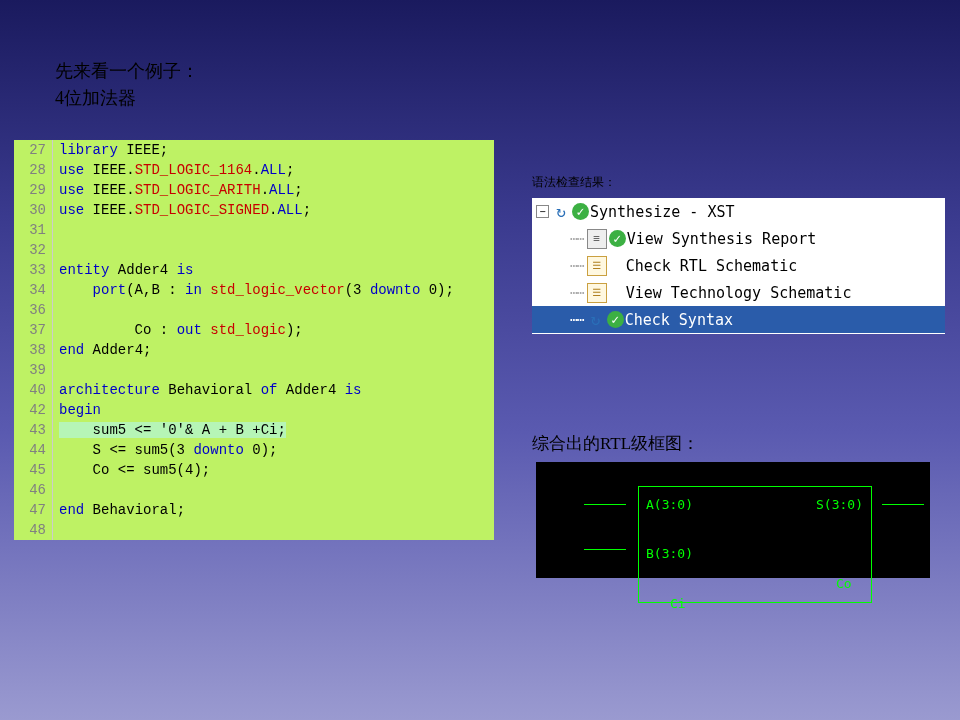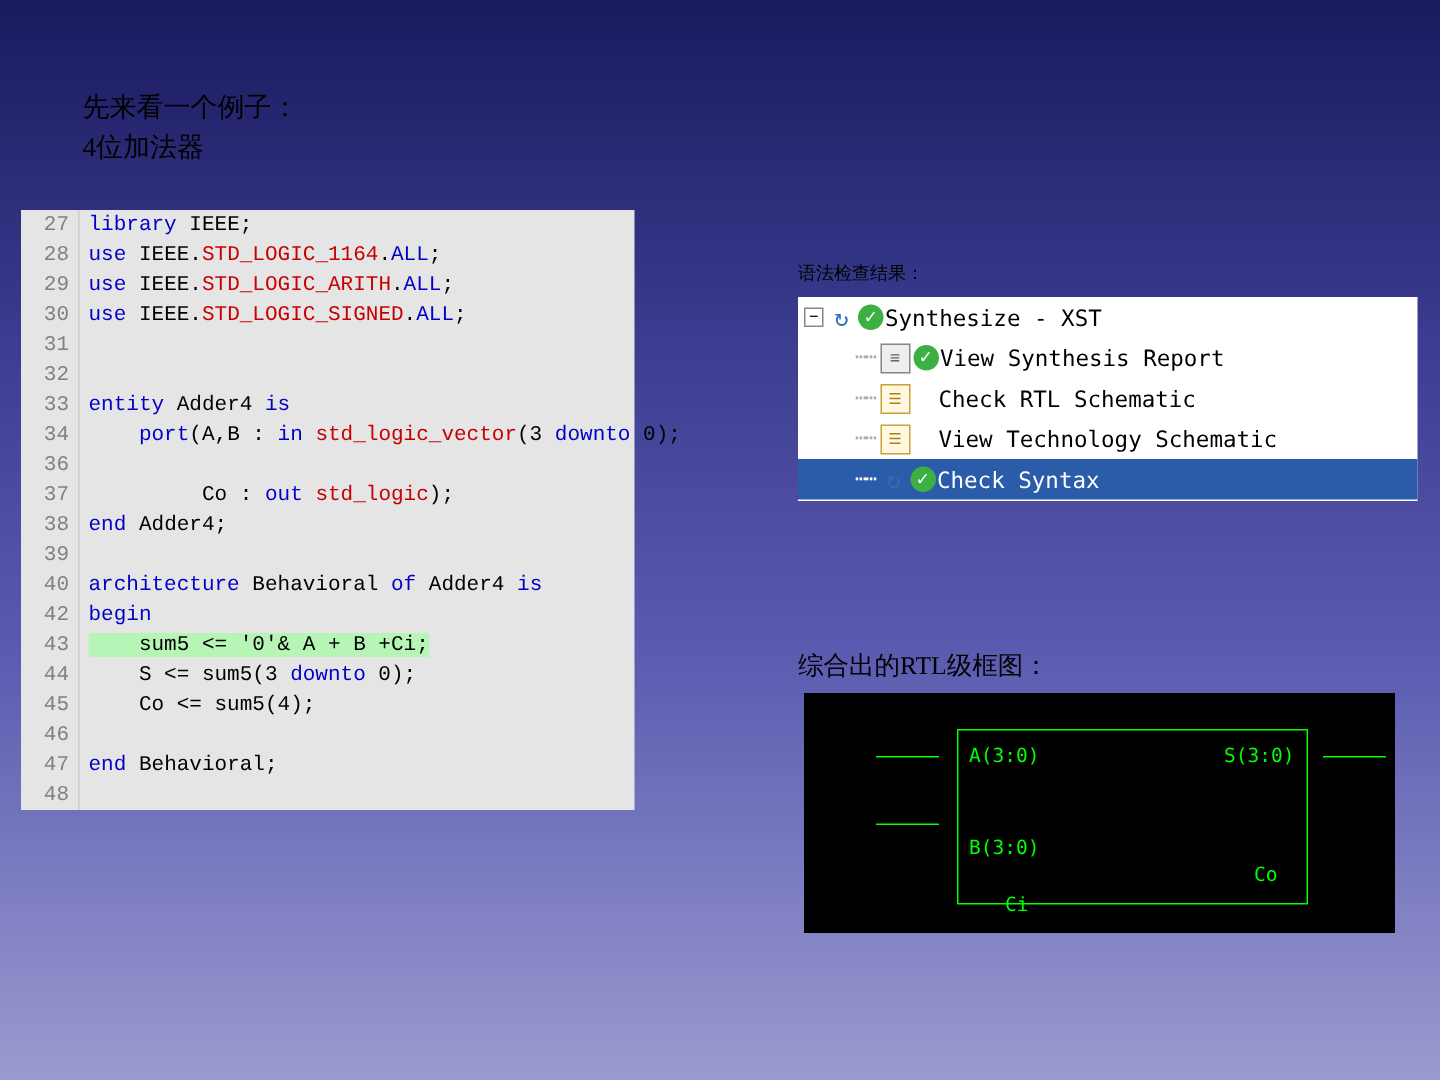--- a/index.html
+++ b/index.html
@@ -16,22 +16,22 @@
     left: 55px;
     top: 58px;
     font-size: 18px;
     color: #000;
     line-height: 1.5;
   }
   .code-panel {
     position: absolute;
     left: 14px;
     top: 140px;
-    width: 409px;
-    background: #e5e5e5;
+    width: 480px;
+    background: #bef264;
     font-family: "Courier New", monospace;
     font-size: 14px;
     line-height: 20px;
   }
   .code-row { display: flex; height: 20px; }
   .ln {
     width: 32px;
     text-align: right;
     padding-right: 6px;
     color: #808080;
@@ -116,21 +116,21 @@
     left: 532px;
     top: 432px;
     font-size: 17px;
     color: #000;
   }
   .rtl-panel {
     position: absolute;
     left: 536px;
     top: 462px;
     width: 394px;
-    height: 160px;
+    height: 116px;
     background: #000;
     font-family: monospace;
     color: #00ff00;
     font-size: 13px;
   }
   .rtl-box {
     position: absolute;
     left: 102px;
     top: 24px;
     width: 232px;
@@ -271,16 +271,16 @@
 
 <div class="label-rtl">综合出的RTL级框图：</div>
 
 <div class="rtl-panel">
   <div class="rtl-box"></div>
   <div class="rtl-wire" style="left:48px; top:42px; width:42px;"></div>
   <div class="rtl-wire" style="left:48px; top:87px; width:42px;"></div>
   <div class="rtl-wire" style="left:346px; top:42px; width:42px;"></div>
   <div class="rtl-port" style="left:110px; top:35px;">A(3:0)</div>
   <div class="rtl-port" style="left:280px; top:35px;">S(3:0)</div>
-  <div class="rtl-port" style="left:110px; top:96px;">B(3:0)</div>
+  <div class="rtl-port" style="left:110px; top:84px;">B(3:0)</div>
   <div class="rtl-port" style="left:110px; top:134px;margin-left:24px;">Ci</div>
   <div class="rtl-port" style="left:300px; top:114px;">Co</div>
 </div>
 
 </body></html>

